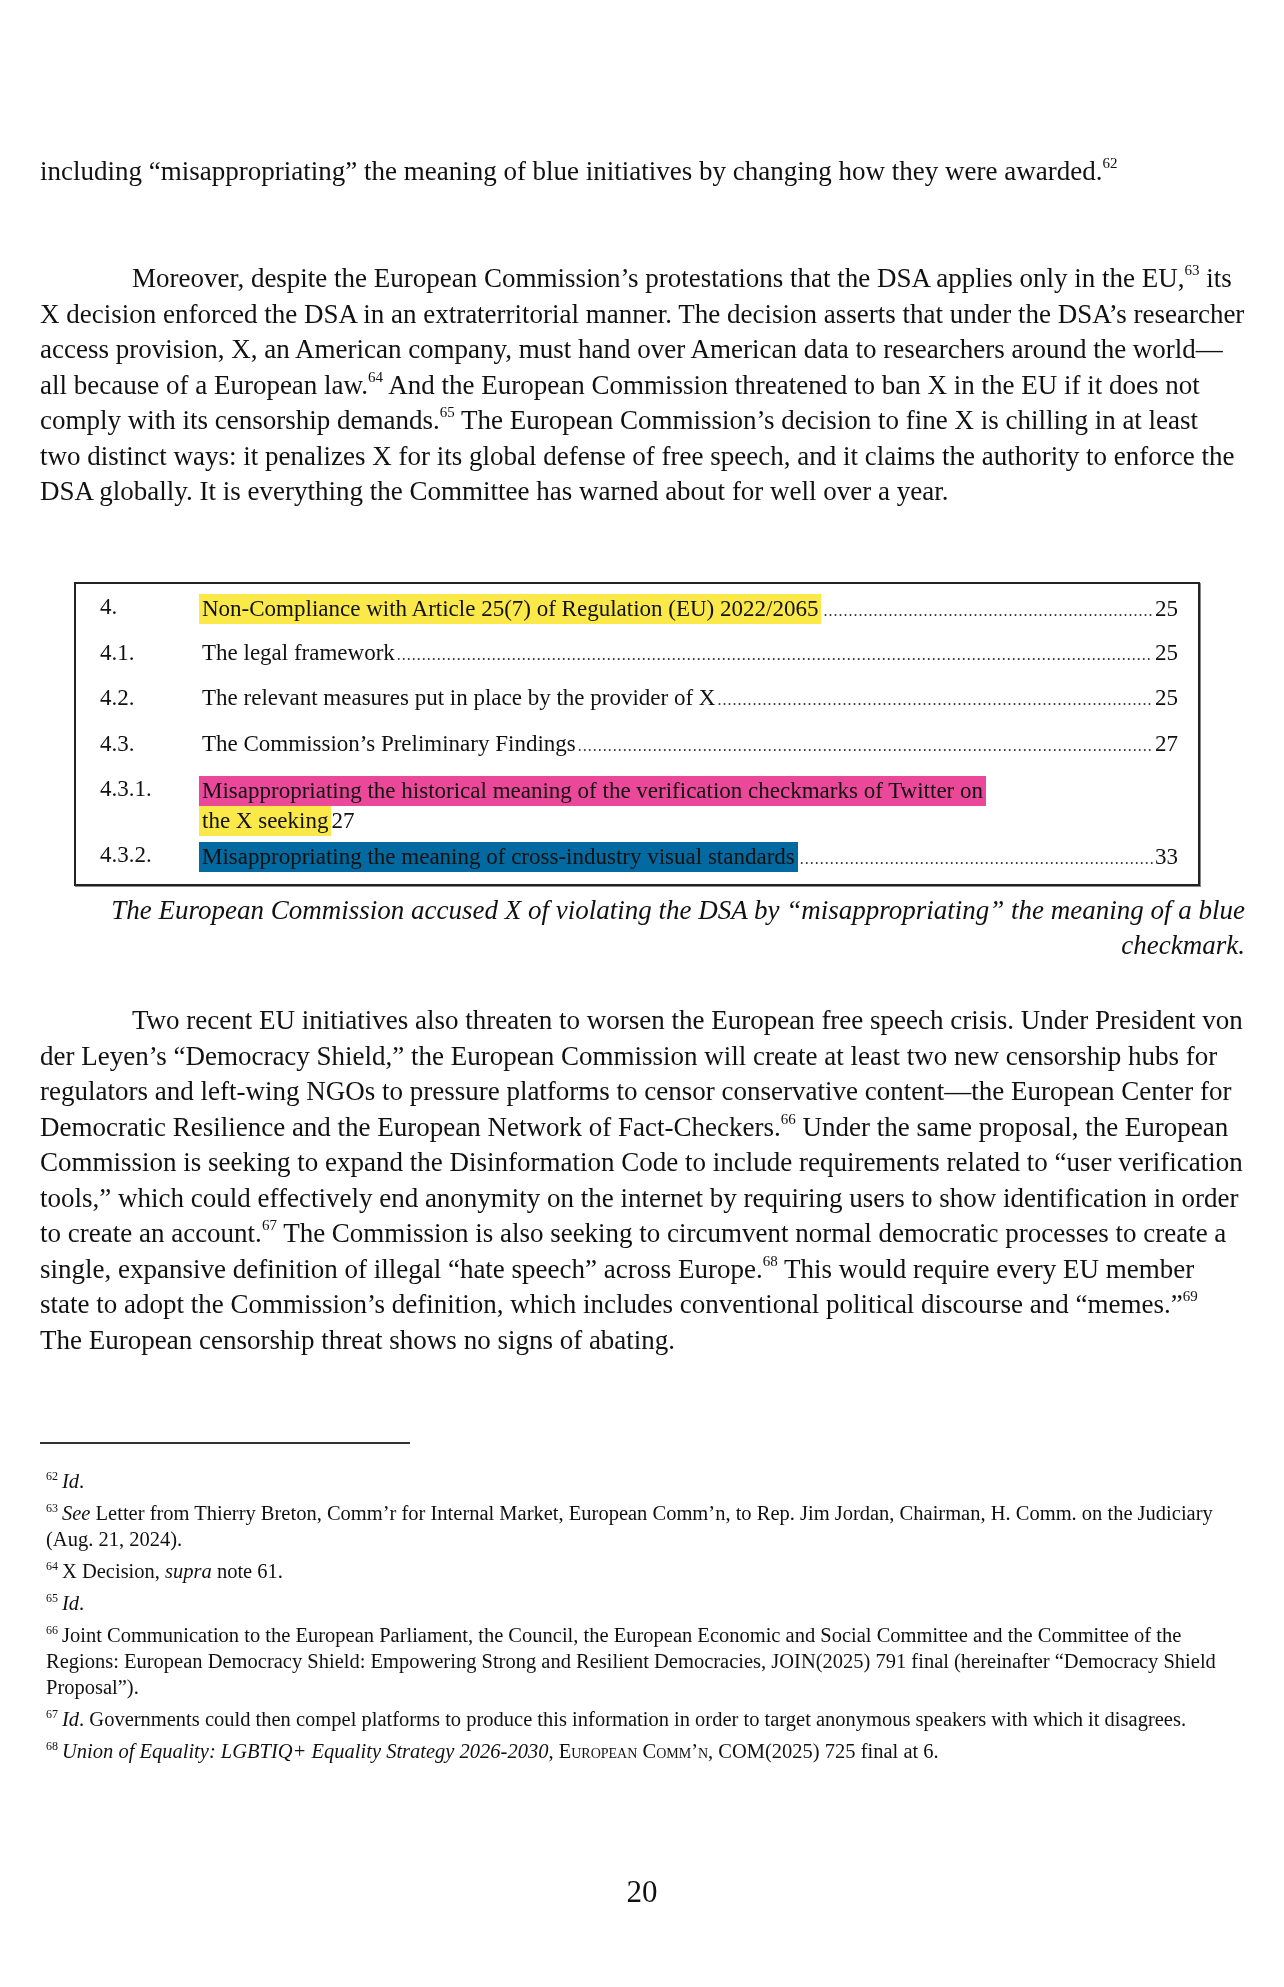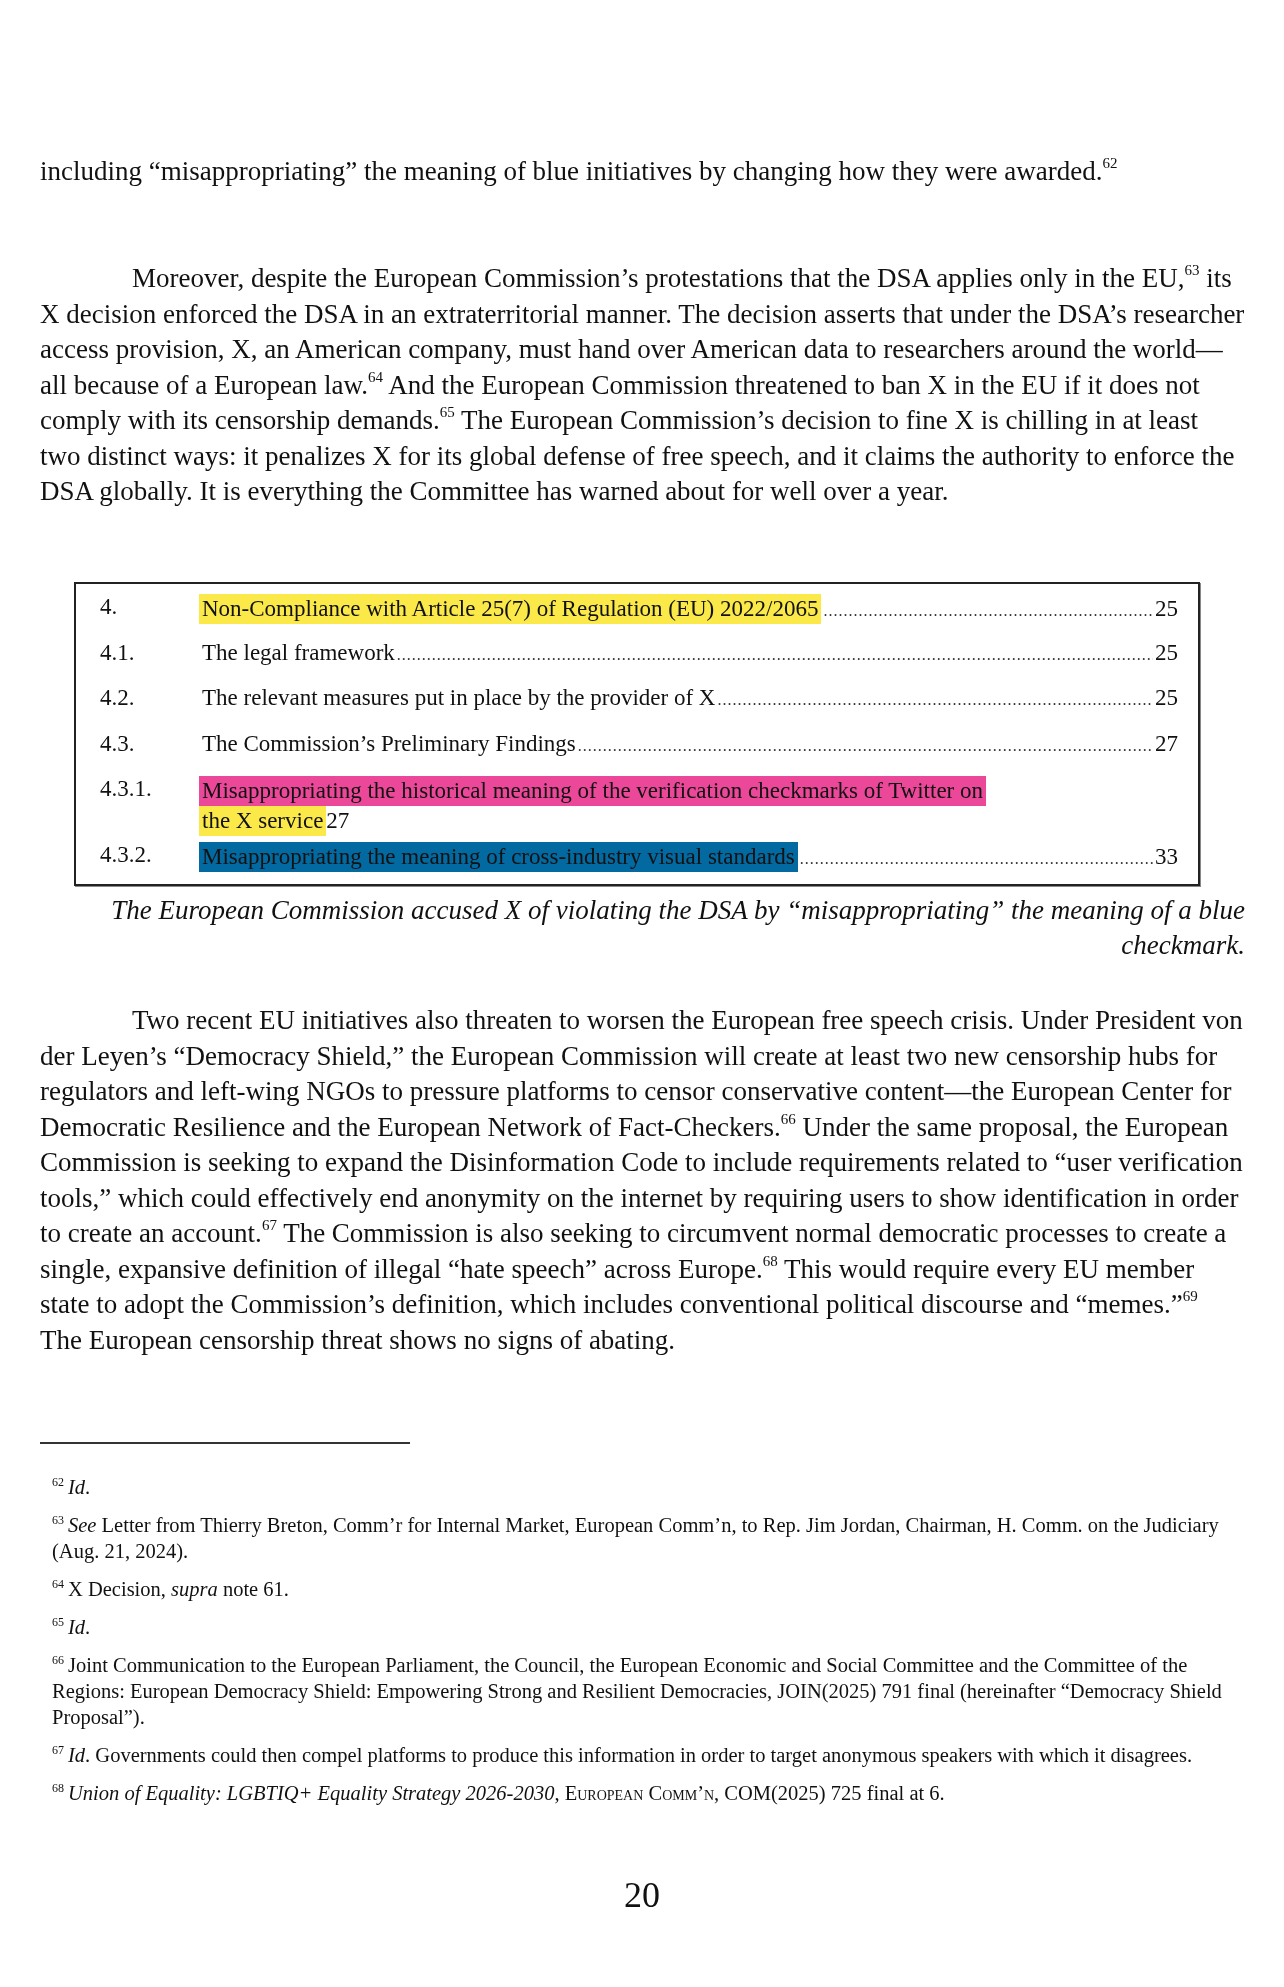--- a/index.html
+++ b/index.html
@@ -28,24 +28,24 @@
   .toc-page { white-space: nowrap; }
   .hl { background: #fbe94a; padding: 2px 3px; margin-left: -3px; }
   .multi .line2 { position: absolute; left: 126px; right: 20px; top: 30px; display: flex; align-items: baseline; }
 
   .caption {
     position: absolute; top: 893px; left: 40px; width: 1205px; text-align: right;
     font-style: italic; font-size: 27px; line-height: 35px;
   }
   .rule { position: absolute; top: 1442px; left: 40px; width: 370px; height: 2px; background: #333; }
   .footnotes { position: absolute; top: 1462px; left: 40px; width: 1205px; font-size: 20.5px; line-height: 26px; }
-  .fn { margin: 12px; }
+  .fn { margin: 6px; }
   .fn sup { font-size: 12px; vertical-align: 8px; margin-right: 4px; }
   .sc { font-variant: small-caps; }
-  .page-num { position: absolute; top: 1874px; left: 0; width: 1284px; text-align: center; font-size: 36px; }
+  .page-num { position: absolute; top: 1874px; left: 0; width: 1284px; text-align: center; font-size: 31px; }
 </style>
 </head>
 <body>
 
 <div class="page">
 
   <p class="body-text p1"><span>including “misappropriating” the meaning of blue initiatives by changing how they were awarded.</span><sup>62</sup></p>
 
   <p class="body-text p2"><span>Moreover, despite the European Commission’s protestations that the DSA applies only in the EU,</span><sup>63</sup><span> its X decision enforced the DSA in an extraterritorial manner. The decision asserts that under the DSA’s researcher access provision, X, an American company, must hand over American data to researchers around the world—all because of a European law.</span><sup>64</sup><span> And the European Commission threatened to ban X in the EU if it does not comply with its censorship demands.</span><sup>65</sup><span> The European Commission’s decision to fine X is chilling in at least two distinct ways: it penalizes X for its global defense of free speech, and it claims the authority to enforce the DSA globally. It is everything the Committee has warned about for well over a year.</span></p>
 
@@ -81,21 +81,21 @@
           <span class="dots"></span>
           <span class="toc-page">27</span>
         </div>
     </div>
     <div class="toc-row multi" style="top:192px;">
       <span class="toc-num">4.3.1.</span>
       <div class="toc-title">
           <span class="t hl" style="background: #ec4899;">Misappropriating the historical meaning of the verification checkmarks of Twitter on</span>
         </div>
       <div class="line2">
-          <span class="t hl" style="background: rgb(251, 233, 74);">the X service</span>
+          <span class="t hl" style="background: rgb(251, 233, 74);">the X seeking</span>
           <span class="dots"></span>
           <span class="toc-page">27</span>
         </div>
     </div>
     <div class="toc-row" style="top:258px;">
       <span class="toc-num">4.3.2.</span>
       <div class="toc-title">
           <span class="t hl" style="background: #0369a1;">Misappropriating the meaning of cross-industry visual standards</span>
           <span class="dots"></span>
           <span class="toc-page">33</span>

